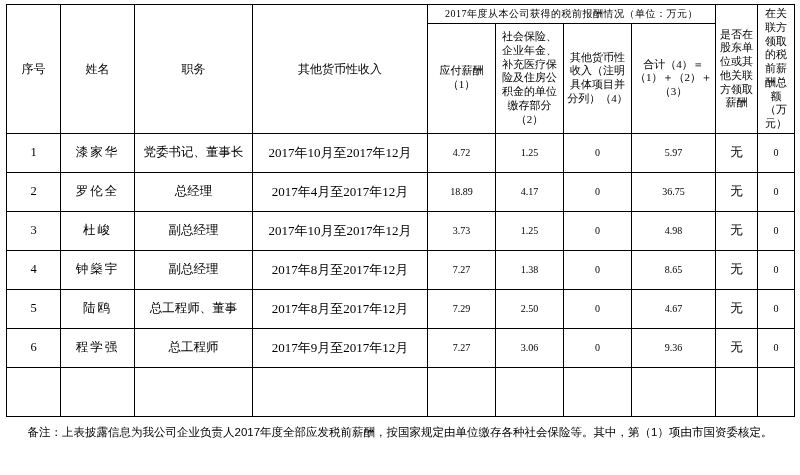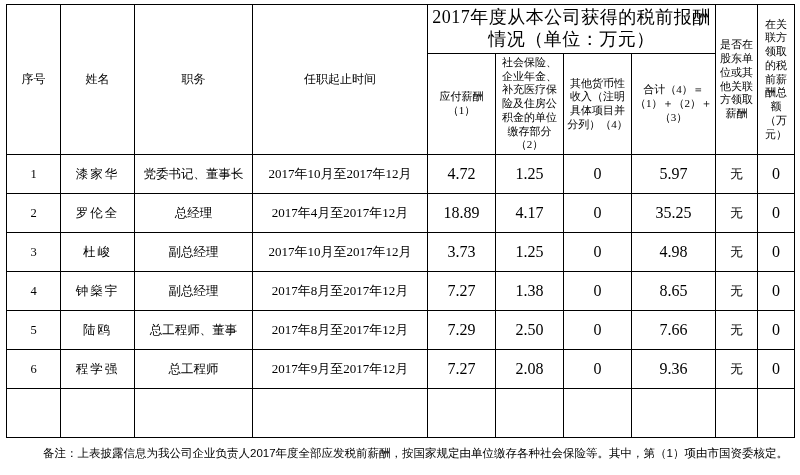--- a/index.html
+++ b/index.html
@@ -41,21 +41,21 @@
   col.c-post  { width: 118px; }
   col.c-term  { width: 175px; }
   col.c-pay   { width: 68px; }
   col.c-ins   { width: 68px; }
   col.c-other { width: 68px; }
   col.c-total { width: 84px; }
   col.c-isrel { width: 42px; }
   col.c-relamt{ width: 37px; }
 
   .hdr-group {
-    font-size: 18px;
+    font-size: 10px;
     font-weight: bold;
     letter-spacing: 0.5px;
     padding: 6px 4px;
     line-height: 1.5;
   }
   .hdr-cell {
     font-size: 12px;
     font-weight: bold;
     padding: 4px 3px;
   }
@@ -75,31 +75,31 @@
     letter-spacing: 2px;
   }
   .row-cell.post {
     letter-spacing: 0px;
     margin-left: 17px;
   }
   .row-cell.term {
     font-size: 13px;
   }
   .row-cell.num {
-    font-size: 16px;
+    font-size: 10px;
   }
   .empty-row td {
     height: 44px;
   }
   .footnote {
     margin: 7px 6px 0 6px;
     font-size: 11.5px;
     font-family: "Liberation Sans", "DejaVu Sans", sans-serif;
     line-height: 1.4;
-    text-align: right;
+    text-align: center;
   }
 </style>
 </head>
 <body>
 
 <div class="page">
   <table class="salary">
     <colgroup>
       <col class="c-seq">
       <col class="c-name">
@@ -110,21 +110,21 @@
       <col class="c-other">
       <col class="c-total">
       <col class="c-isrel">
       <col class="c-relamt">
     </colgroup>
     <thead>
       <tr>
         <td rowspan="2" class="hdr-cell">序号</td>
         <td rowspan="2" class="hdr-cell">姓名</td>
         <td rowspan="2" class="hdr-cell">职务</td>
-        <td rowspan="2" class="hdr-cell">任职起止时间</td>
+        <td rowspan="2" class="hdr-cell">其他货币性收入</td>
         <td colspan="4" class="hdr-group">2017年度从本公司获得的税前报酬情况（单位：万元）</td>
         <td rowspan="2" class="hdr-cell tiny">是否在股东单位或其他关联方领取薪酬</td>
         <td rowspan="2" class="hdr-cell tiny">在关联方领取的税前薪酬总额（万元）</td>
       </tr>
       <tr>
         <td class="hdr-cell small">应付薪酬（1）</td>
         <td class="hdr-cell small">社会保险、企业年金、补充医疗保险及住房公积金的单位缴存部分（2）</td>
         <td class="hdr-cell small">其他货币性收入（注明具体项目并分列）（4）</td>
         <td class="hdr-cell small">合计（4）＝（1）＋（2）＋（3）</td>
       </tr>
@@ -143,21 +143,21 @@
         <td class="row-cell num">0</td>
       </tr>
       <tr>
         <td class="row-cell">2</td>
         <td class="row-cell name">罗伦全</td>
         <td class="row-cell post">总经理</td>
         <td class="row-cell term">2017年4月至2017年12月</td>
         <td class="row-cell num">18.89</td>
         <td class="row-cell num">4.17</td>
         <td class="row-cell num">0</td>
-        <td class="row-cell num">35.25</td>
+        <td class="row-cell num">36.75</td>
         <td class="row-cell">无</td>
         <td class="row-cell num">0</td>
       </tr>
       <tr>
         <td class="row-cell">3</td>
         <td class="row-cell name">杜峻</td>
         <td class="row-cell post">副总经理</td>
         <td class="row-cell term">2017年10月至2017年12月</td>
         <td class="row-cell num">3.73</td>
         <td class="row-cell num">1.25</td>
@@ -179,31 +179,31 @@
         <td class="row-cell num">0</td>
       </tr>
       <tr>
         <td class="row-cell">5</td>
         <td class="row-cell name">陆鸥</td>
         <td class="row-cell post">总工程师、董事</td>
         <td class="row-cell term">2017年8月至2017年12月</td>
         <td class="row-cell num">7.29</td>
         <td class="row-cell num">2.50</td>
         <td class="row-cell num">0</td>
-        <td class="row-cell num">7.66</td>
+        <td class="row-cell num">4.67</td>
         <td class="row-cell">无</td>
         <td class="row-cell num">0</td>
       </tr>
       <tr>
         <td class="row-cell">6</td>
         <td class="row-cell name">程学强</td>
         <td class="row-cell post">总工程师</td>
         <td class="row-cell term">2017年9月至2017年12月</td>
         <td class="row-cell num">7.27</td>
-        <td class="row-cell num">2.08</td>
+        <td class="row-cell num">3.06</td>
         <td class="row-cell num">0</td>
         <td class="row-cell num">9.36</td>
         <td class="row-cell">无</td>
         <td class="row-cell num">0</td>
       </tr>
       <tr class="empty-row">
         <td class="row-cell"></td>
         <td class="row-cell"></td>
         <td class="row-cell"></td>
         <td class="row-cell"></td>

